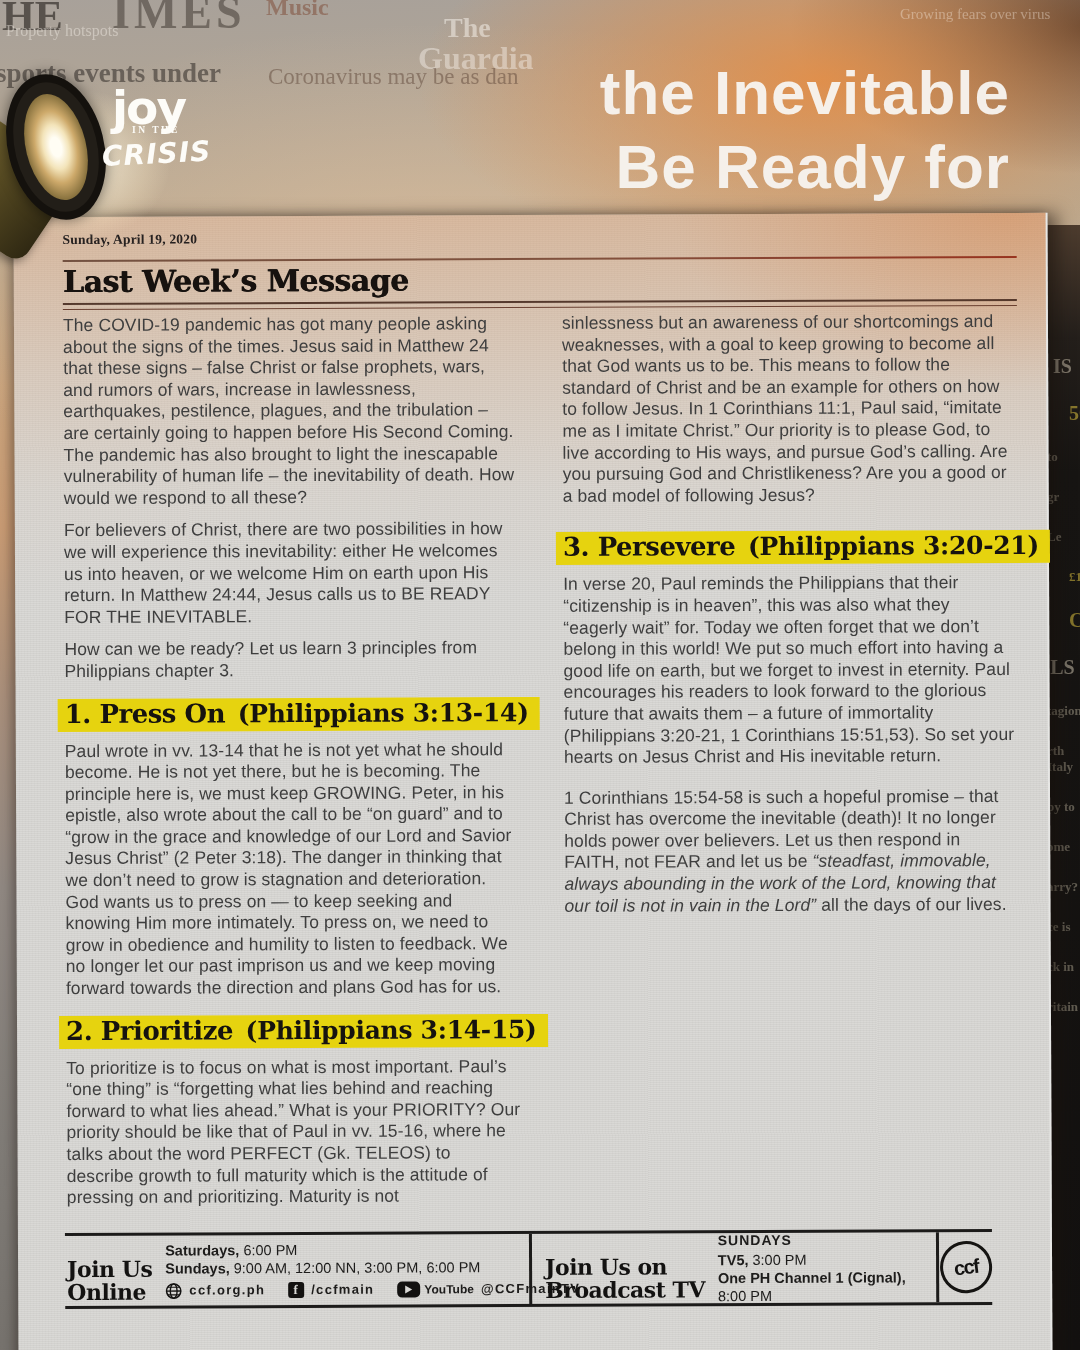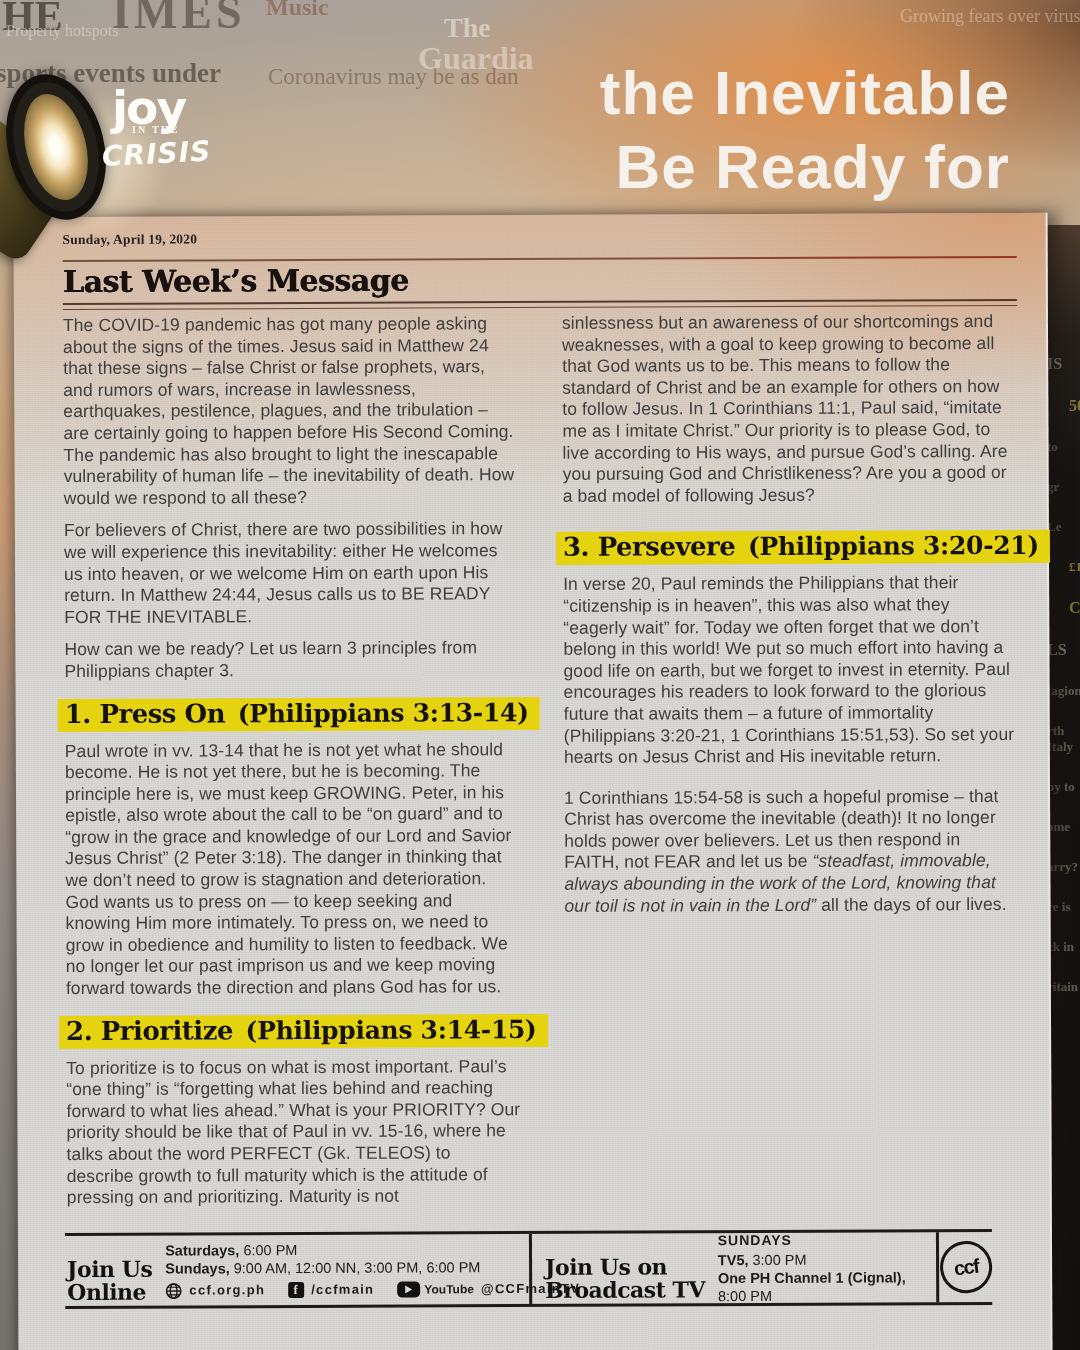--- a/index.html
+++ b/index.html
@@ -16,29 +16,29 @@
       linear-gradient(178deg,#a8a19a 0%,#b9a890 16%,#c9a37c 28%,#c79a73 38%,#a88e7a 50%,#8f8781 64%,#7f7b76 82%,#74706b 100%);}
   .sf{position:absolute;font-family:"Liberation Serif",serif;white-space:nowrap;}
   .sf-he{left:2px;top:-8px;font-size:42px;font-weight:bold;color:rgba(45,40,36,.65);}
   .sf-times{left:112px;top:-14px;font-size:46px;font-weight:bold;letter-spacing:4px;color:rgba(55,48,42,.5);}
   .sf-music{left:266px;top:-6px;font-size:24px;font-weight:bold;color:rgba(120,62,40,.45);}
   .sf-property{left:6px;top:22px;font-size:16px;color:rgba(238,232,224,.5);}
   .sf-sports{left:-4px;top:58px;font-size:27px;font-weight:bold;color:rgba(48,42,38,.55);}
   .sf-the{left:444px;top:12px;font-size:28px;font-weight:bold;color:rgba(250,246,240,.5);}
   .sf-guardian{left:418px;top:40px;font-size:32px;font-weight:bold;color:rgba(250,246,240,.42);}
   .sf-corona{left:268px;top:64px;font-size:23px;color:rgba(95,72,58,.5);}
-  .sf-fears{left:900px;top:6px;font-size:18px;color:rgba(250,240,228,.38);}
+  .sf-fears{left:900px;top:6px;font-size:15px;color:rgba(250,240,228,.38);}
 
   
   .rightstrip{position:absolute;right:0;top:225px;width:40px;height:1125px;z-index:1;
     background:linear-gradient(180deg,#4d3c2e 0%,#241f1b 10%,#171513 22%,#131110 100%);}
   .rs-list{display:flex;flex-direction:column;gap:24px;padding:130px 2px 0 7px;
     font-family:"Liberation Serif",serif;font-weight:bold;font-size:13px;
     color:rgba(205,195,172,.42);}
-  .rs-big{font-size:16px;color:rgba(222,212,190,.5);}
+  .rs-big{font-size:20px;color:rgba(222,212,190,.5);text-align:center;}
   .rs-y{color:rgba(205,180,60,.6);margin-left:22px;}
 
   
   .flashlight{position:absolute;left:0;top:55px;width:230px;height:210px;z-index:3;pointer-events:none;}
   .fl-glow{position:absolute;left:-40px;top:10px;width:240px;height:200px;border-radius:50%;
     background:radial-gradient(closest-side,rgba(255,248,225,.75),rgba(255,240,205,.25) 55%,rgba(255,240,205,0) 75%);}
   .fl-body{position:absolute;left:-58px;top:78px;width:118px;height:108px;border-radius:16px;
     background:linear-gradient(100deg,#7a6a33 0%,#564a22 45%,#2e2712 100%);transform:rotate(34deg);
     box-shadow:0 4px 10px rgba(0,0,0,.4);}
   .fl-ring{position:absolute;left:8px;top:18px;width:96px;height:148px;border-radius:50%;

